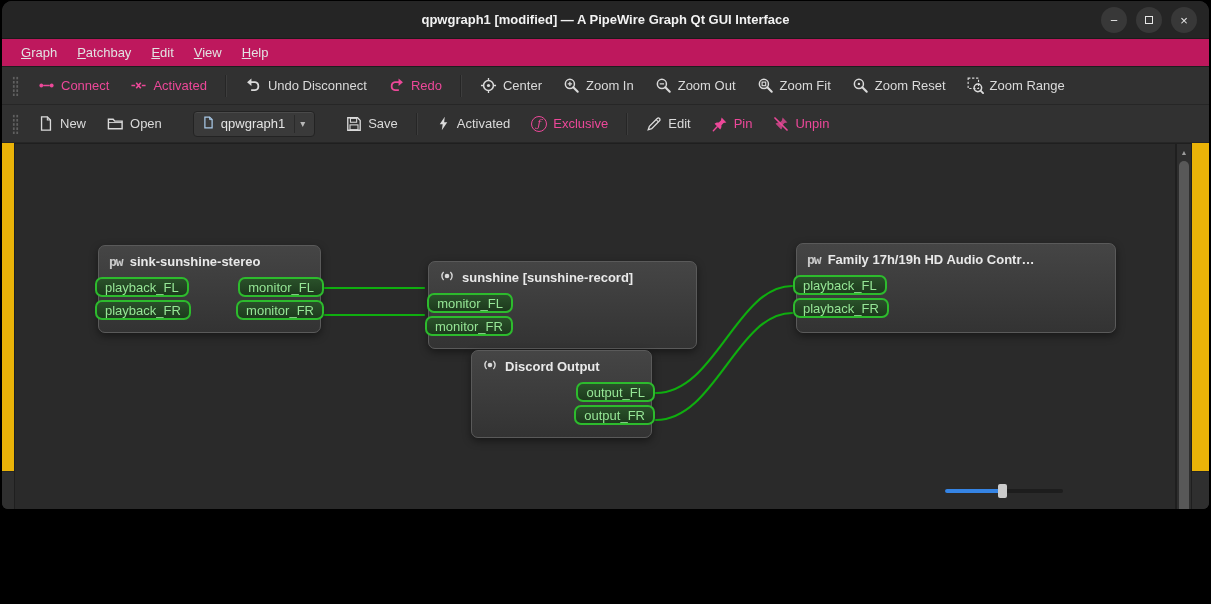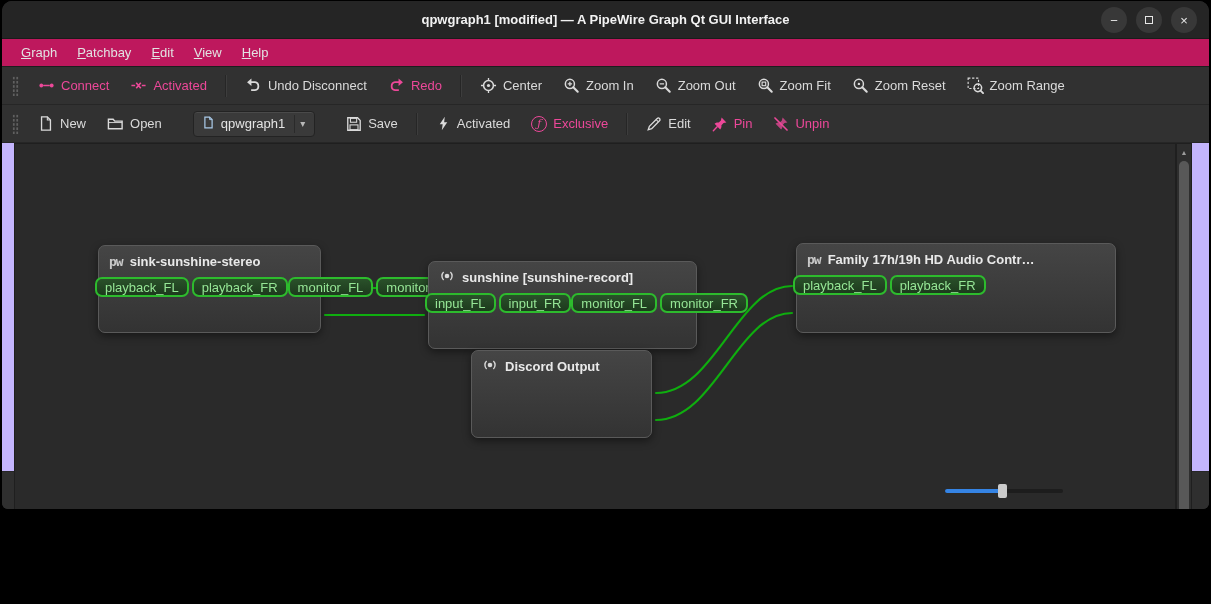--- a/index.html
+++ b/index.html
@@ -41,33 +41,33 @@
                display:flex; align-items:center; justify-content:center;
                font-family:"DejaVu Serif", serif; font-style:italic; font-size:11px; }
   .combo { display:flex; align-items:center; gap:6px; background:#3a3a3a;
            border:1px solid #232323; border-radius:4px; height:26px;
            padding:0 4px 0 8px; color:#e4e4e4; font-size:13px;
            box-shadow:inset 0 1px 0 #4a4a4a; margin:0 19px; }
   .combo-arrow { display:flex; align-items:center; padding:0 5px; margin-left:3px;
                  border-left:1px solid #2a2a2a; color:#b8b8b8; font-size:10px; height:18px; }
 
   
-  .content { flex:1 1 auto; position:relative; background:#c4b5fd; }
+  .content { flex:1 1 auto; position:relative; background:#eab308; }
   .canvas { position:absolute; left:12px; top:0; width:1162px; height:391px;
             background:#2a2a2a; border:1px solid #1f1f1f; overflow:hidden; }
   .cables { position:absolute; left:0; top:0; pointer-events:none; }
   .node { position:absolute; background:linear-gradient(180deg,#454545,#333333);
           border:1px solid #5a5a5a; border-radius:7px;
           box-shadow:0 3px 8px rgba(0,0,0,.45); }
   .node-title { height:30px; display:flex; align-items:center; gap:7px; padding:0 10px;
                 color:#e9e9e9; font-weight:bold; font-size:13px; white-space:nowrap; }
   .pw-glyph { color:#c9c9c9; font-weight:bold; font-size:13px;
               font-family:"DejaVu Sans Mono", monospace; letter-spacing:-1px; }
   .ports { display:flex; justify-content:space-between; margin:1px -4px 0; }
-  .pcol { display:flex; gap:3px; align-items:flex-start; }
+  .pcol { display:flex; flex-direction:column; gap:3px; align-items:flex-start; }
   .pcol.right { align-items:flex-end; }
   .port { height:20px; line-height:18px; padding:0 8px; font-size:13px; color:#96e696;
           background:linear-gradient(180deg,#2a512a,#1d3a1d);
           border:2px solid #2dbb2d; border-radius:7px; white-space:nowrap; }
   .node1 { left:83px;  top:101px; width:223px; height:88px; }
   .node2 { left:413px; top:101px; width:269px; height:88px;margin-top:16px; }
   .node3 { left:781px; top:99px;  width:320px; height:90px; }
   .node4 { left:456px; top:206px; width:181px; height:88px; }
 
   
@@ -359,24 +359,20 @@
       <div class="node node2">
         <div class="node-title">
           <span><svg width="16" height="16" viewBox="0 0 16 16">
                 <circle cx="8" cy="8" r="2.3" fill="#d8d8d8"></circle>
                 <path d="M4.6 4 A5.6 5.6 0 0 0 4.6 12" fill="none" stroke="#d8d8d8" stroke-width="1.4"></path>
                 <path d="M11.4 4 A5.6 5.6 0 0 1 11.4 12" fill="none" stroke="#d8d8d8" stroke-width="1.4"></path>
               </svg></span>
           <span>sunshine [sunshine-record]</span>
         </div>
         <div class="ports">
-          <div class="pcol">
-            <div class="port">input_FL</div>
-            <div class="port">input_FR</div>
-          </div>
           <div class="pcol right">
             <div class="port">monitor_FL</div>
             <div class="port">monitor_FR</div>
           </div>
         </div>
       </div>
 
       <div class="node node3">
         <div class="node-title">
           <span class="pw-glyph">pw</span>
@@ -393,20 +389,27 @@
 
       <div class="node node4">
         <div class="node-title">
           <span><svg width="16" height="16" viewBox="0 0 16 16">
                 <circle cx="8" cy="8" r="2.3" fill="#d8d8d8"></circle>
                 <path d="M4.6 4 A5.6 5.6 0 0 0 4.6 12" fill="none" stroke="#d8d8d8" stroke-width="1.4"></path>
                 <path d="M11.4 4 A5.6 5.6 0 0 1 11.4 12" fill="none" stroke="#d8d8d8" stroke-width="1.4"></path>
               </svg></span>
           <span>Discord Output</span>
         </div>
+        <div class="ports">
+          <div class="pcol"></div>
+          <div class="pcol right">
+            <div class="port">output_FL</div>
+            <div class="port">output_FR</div>
+          </div>
+        </div>
       </div>
     </div>
 
     <div class="vscroll" style="position:absolute;">
       <div class="scroll-arrow" style="top:1px; left:0;">▲</div>
       <div class="vthumb"></div>
       <div class="scroll-arrow" style="bottom:1px; left:0;">▼</div>
     </div>
 
     <div class="hscroll">

